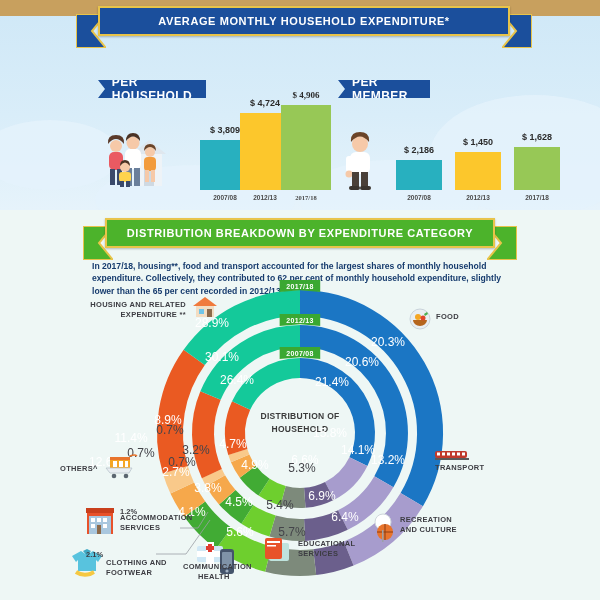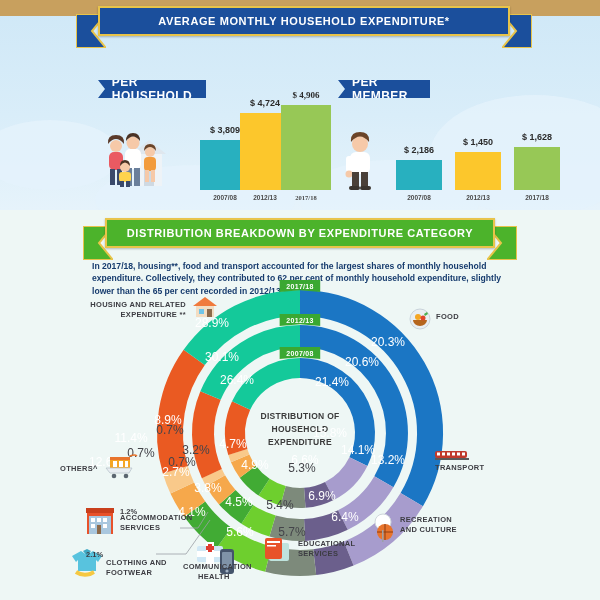--- a/index.html
+++ b/index.html
@@ -249,21 +249,20 @@
           <path d="M -59.86 25.34 A 65 65 0 0 1 -62.17 18.96" stroke="#f9c98a"></path>
           <path d="M -62.17 18.96 A 65 65 0 0 1 -58.88 -27.57" stroke="#ea5a22"></path>
           <path d="M -58.88 -27.57 A 65 65 0 0 1 0 -65" stroke="#14c99a"></path>
         </g>
       </g>
     </svg>
 
     <div class="donut-center" style="left:245px;top:200px;width:110px;">
       <div>DISTRIBUTION OF</div>
       <div>HOUSEHOLD</div>
-      <div>EXPENDITURE</div>
     </div>
 
     <div class="yeartag" style="left:300px;top:76px;">2017/18</div>
     <div class="yeartag" style="left:300px;top:110px;">2012/13</div>
     <div class="yeartag" style="left:300px;top:143px;">2007/08</div>
 
     <div class="pct" style="left:212px;top:113px;">28.9%</div>
     <div class="pct" style="left:388px;top:132px;">20.3%</div>
     <div class="pct" style="left:388px;top:250px;">13.2%</div>
     <div class="pct" style="left:345px;top:307px;">6.4%</div>

